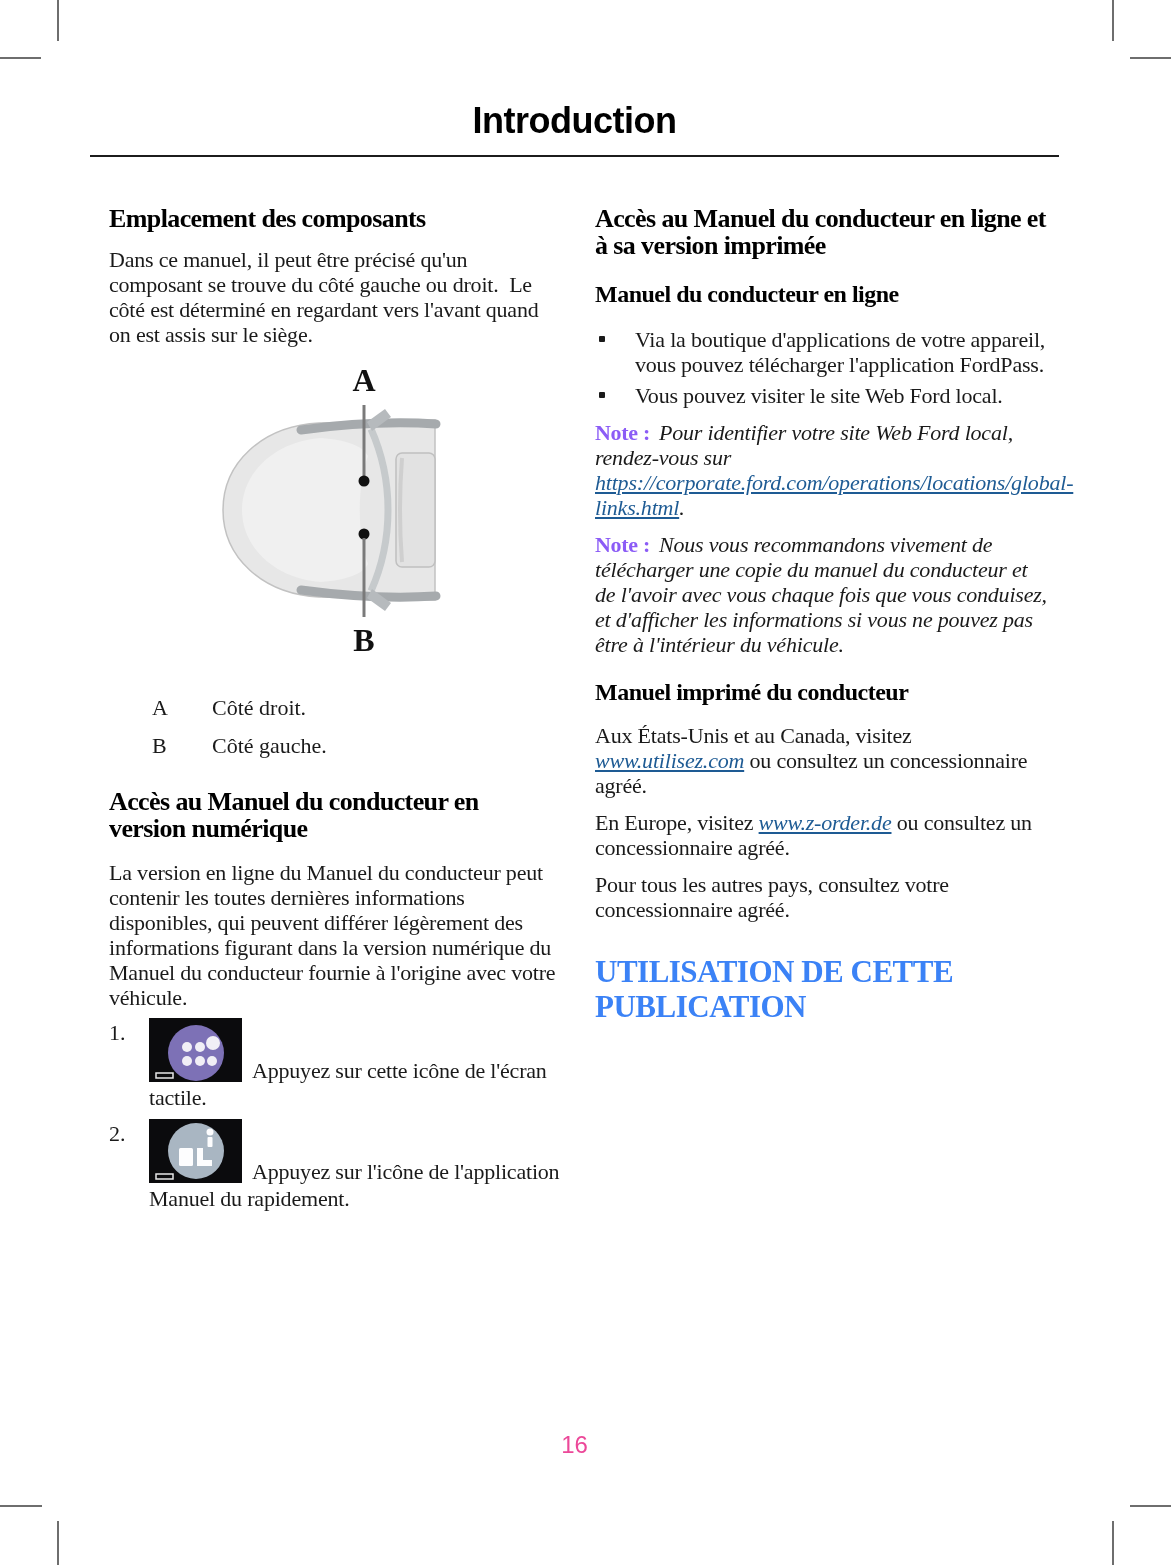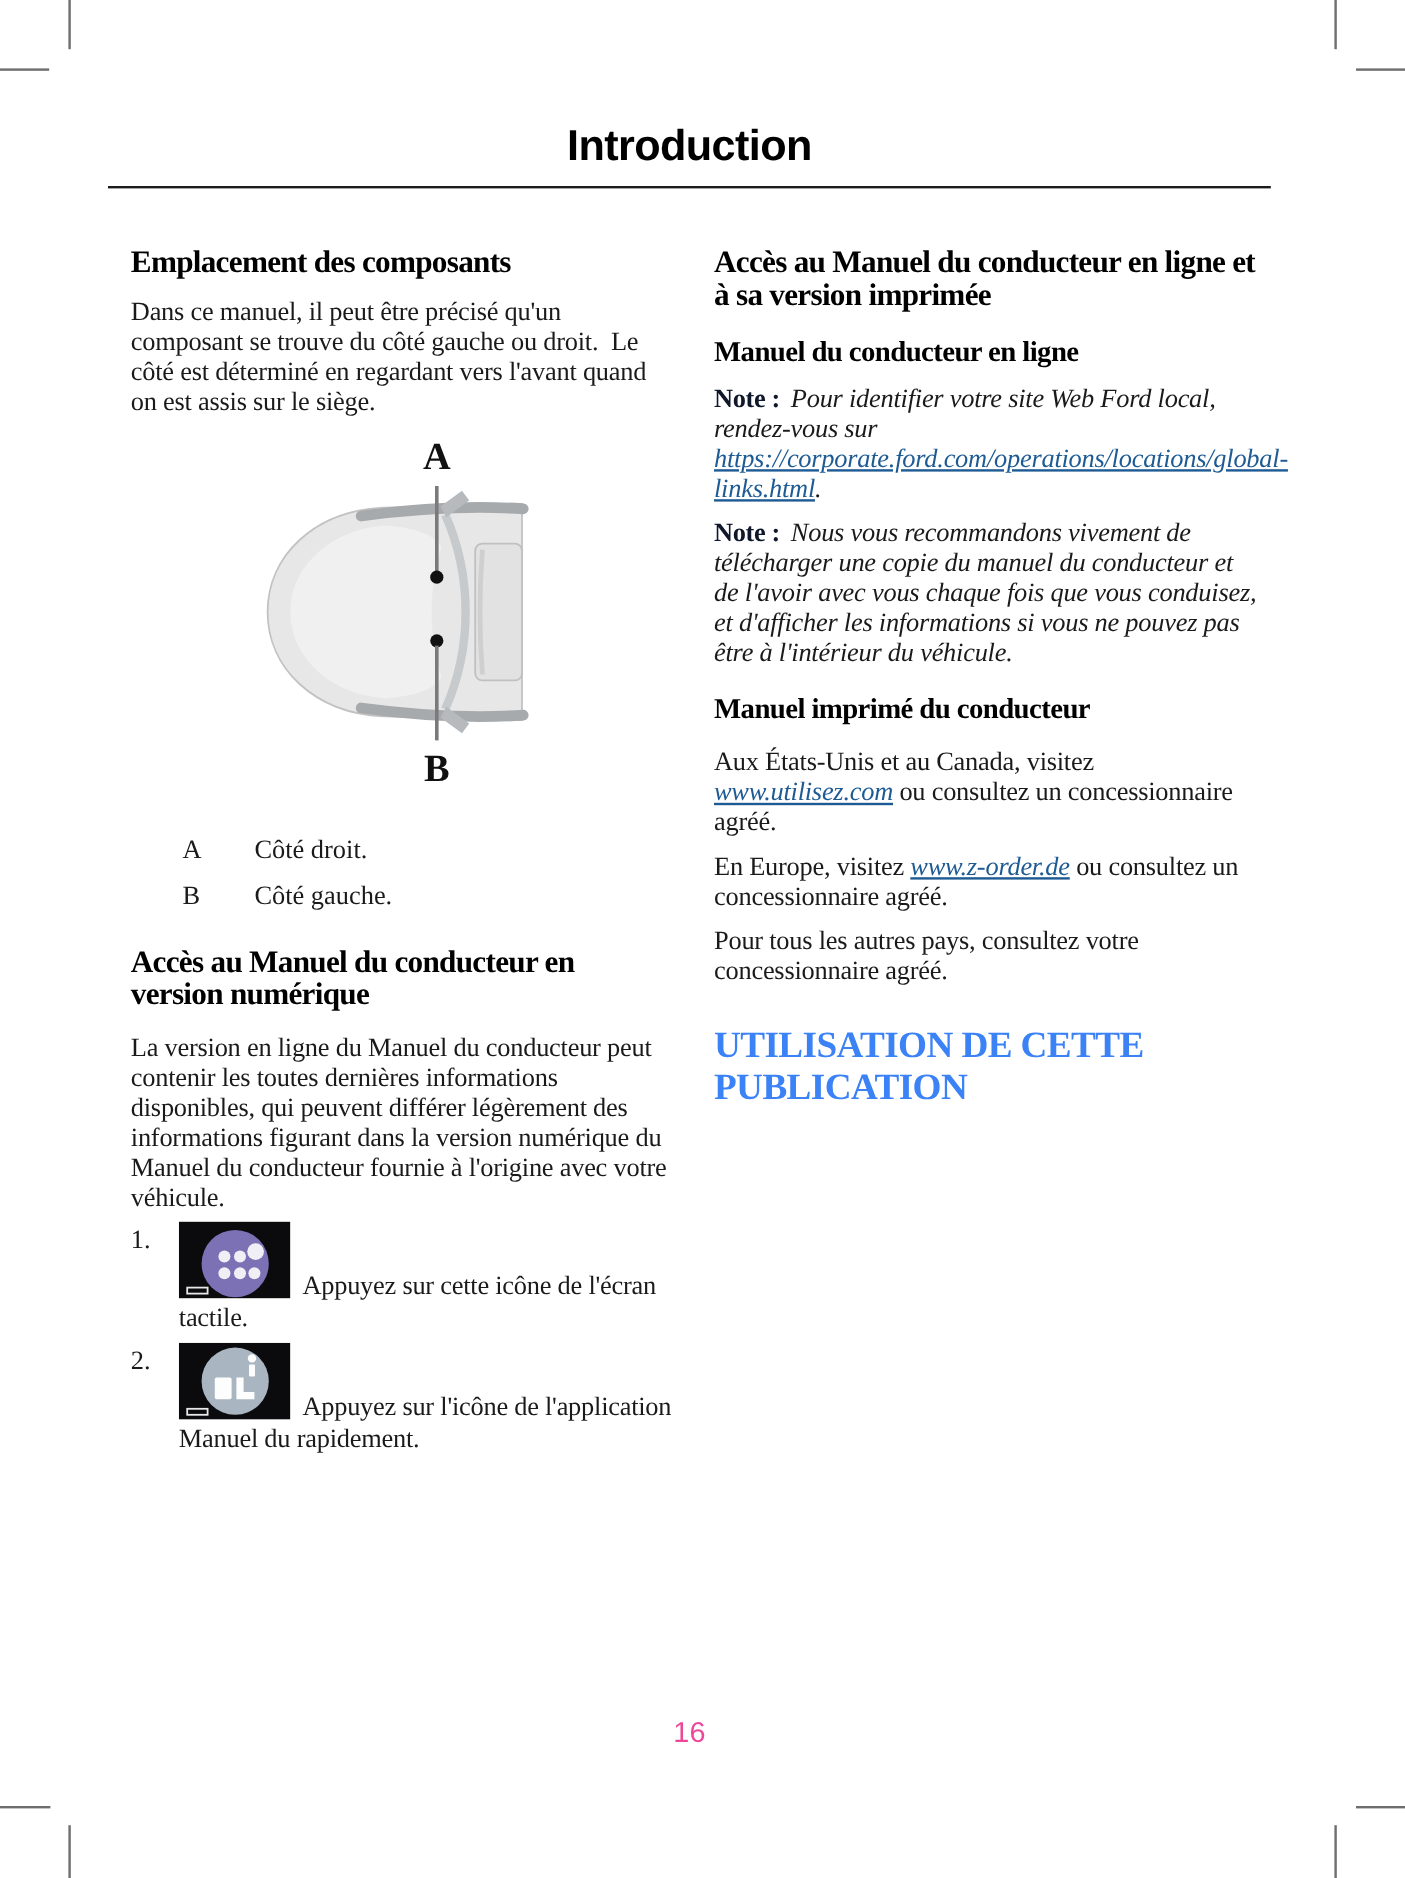--- a/index.html
+++ b/index.html
@@ -28,21 +28,21 @@
     line-height:26px;margin:22px 0 0 0;
   }
   h2.big{
     font-size:31px;font-weight:700;color:#3b82f6;letter-spacing:-0.5px;
     line-height:35px;margin:32px 0 0 0;
   }
   p.body{font-size:22px;line-height:25px;letter-spacing:-0.2px;margin:16px 0 0 0;}
   p.pre{white-space:pre-wrap;margin-top:15px;}
   p.tight{margin-top:12px;}
   .it{font-style:italic;}
-  b.notelbl{font-style:normal;font-weight:700;color:#0f172a;margin-right:9px;letter-spacing:-0.3px;}
+  b.notelbl{font-style:normal;font-weight:700;color:#8b5cf6;margin-right:9px;letter-spacing:-0.3px;}
   a.doclink{color:#1e5b94;font-style:italic;text-decoration:underline;cursor:pointer;}
   
   .figure{position:relative;width:448px;height:300px;margin-top:18px;}
   .figure .ab{
     position:absolute;left:229px;width:52px;text-align:center;
     font-size:32px;font-weight:700;color:#111;line-height:30px;
   }
   .figure .ab.a{top:0;}
   .figure .ab.b{top:260px;}
   .figure svg{position:absolute;left:0;top:0;}
@@ -159,20 +159,30 @@
         </span>
       </div>
     </div>
   </div>
 
   <div class="col">
     <h2 class="sec">Accès au Manuel du conducteur en ligne et à sa version imprimée</h2>
 
     <h3 class="sub">Manuel du conducteur en ligne</h3>
 
+    <div class="bullets">
+      <div class="bullet">
+        <span class="bullet-marker"></span>
+        <span class="bullet-text">Via la boutique d'applications de votre appareil, vous pouvez télécharger l'application FordPass.</span>
+      </div>
+      <div class="bullet">
+        <span class="bullet-marker"></span>
+        <span class="bullet-text">Vous pouvez visiter le site Web Ford local.</span>
+      </div>
+    </div>
 
     <p class="body tight"><b class="notelbl">Note :</b><span class="it">Pour identifier votre site Web Ford local, rendez-vous sur </span><a class="doclink">https://corporate.ford.com/operations/locations/global-links.html</a><span class="it">.</span></p>
 
     <p class="body tight"><b class="notelbl">Note :</b><span class="it">Nous vous recommandons vivement de télécharger une copie du manuel du conducteur et de l'avoir avec vous chaque fois que vous conduisez, et d'afficher les informations si vous ne pouvez pas être à l'intérieur du véhicule.</span></p>
 
     <h3 class="sub">Manuel imprimé du conducteur</h3>
 
     <p class="body" style="margin-top:18px;"><span>Aux États-Unis et au Canada, visitez </span><a class="doclink">www.utilisez.com</a><span> ou consultez un concessionnaire agréé.</span></p>
 
     <p class="body tight"><span>En Europe, visitez </span><a class="doclink">www.z-order.de</a><span> ou consultez un concessionnaire agréé.</span></p>

